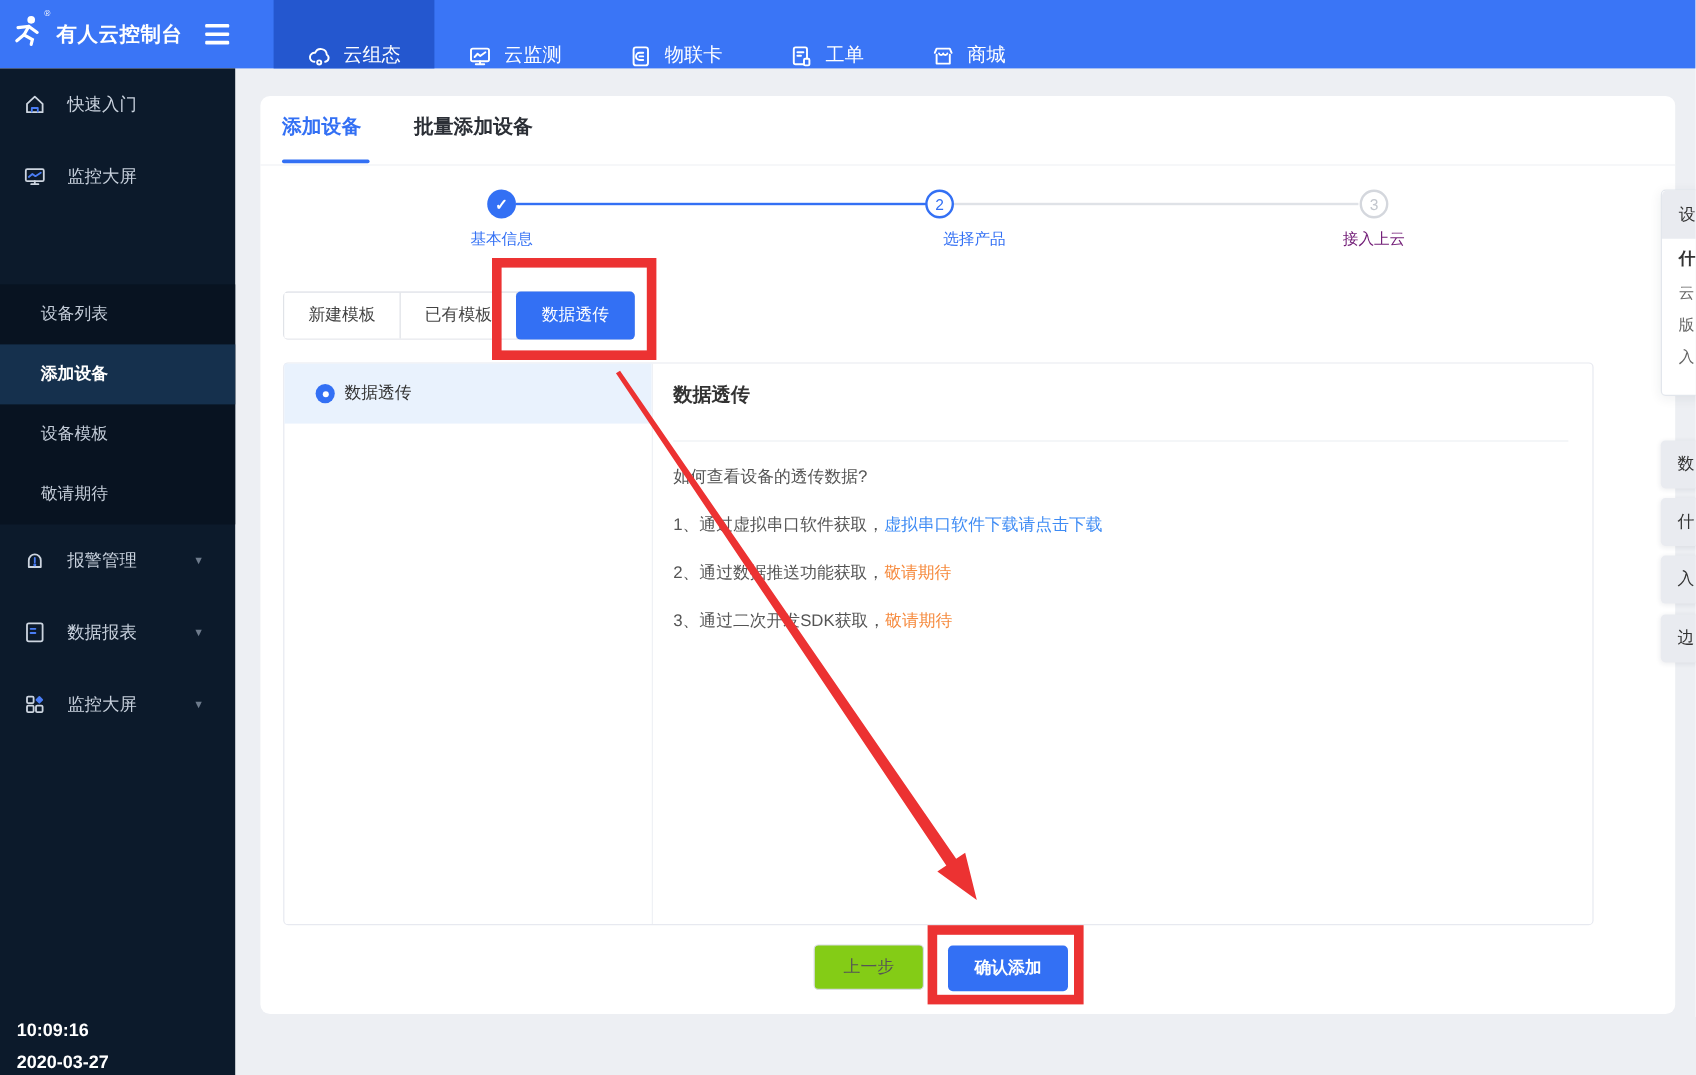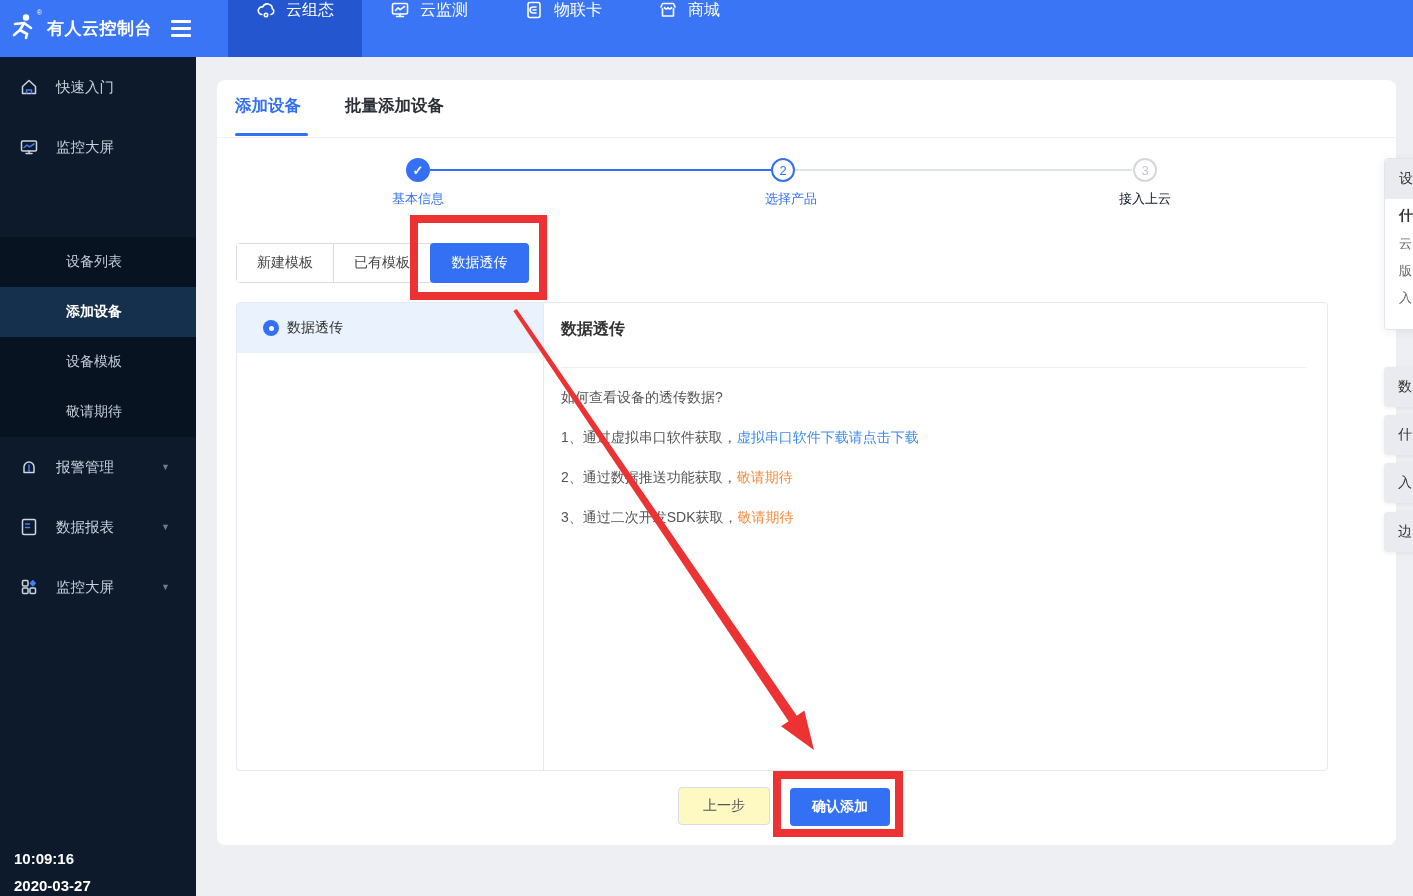--- a/index.html
+++ b/index.html
@@ -8,71 +8,71 @@
     font-family:"Liberation Sans",sans-serif;background:#edeff3;
     -webkit-font-smoothing:antialiased;
   }
   
   .topbar{position:absolute;left:0;top:0;width:1413px;height:57px;background:#3a75f6;display:flex;align-items:stretch;color:#fff;z-index:10;}
   .logo-wrap{width:196px;display:flex;align-items:center;gap:9px;padding-left:8px;box-sizing:border-box;}
   .logo-title{font-size:17px;font-weight:700;letter-spacing:.5px;white-space:nowrap;}
   .burger{display:flex;flex-direction:column;gap:4px;margin-left:6px;cursor:pointer;padding:4px;}
   .burger span{display:block;width:20px;height:3px;background:#fff;border-radius:1px;}
   .nav{display:flex;margin-left:32px;}
-  .nav-item{display:flex;align-items:flex-start;gap:10px;padding:0 28px;font-size:16px;cursor:pointer;white-space:nowrap;}
+  .nav-item{display:flex;align-items:flex-end;gap:10px;padding:0 28px;font-size:16px;cursor:pointer;white-space:nowrap;}
   .nav-item.active{background:#2457cf;}
   .nav-item svg{display:block;}
   
   .sidebar{position:absolute;left:0;top:57px;width:196px;height:839px;background:#0c1a2b;color:#c8d1dd;z-index:10;}
   .side-item{position:absolute;left:0;width:196px;height:60px;display:flex;align-items:center;font-size:14.5px;cursor:pointer;}
   .side-item .s-icon{position:absolute;left:18px;width:22px;height:22px;display:flex;align-items:center;justify-content:center;}
   .side-item .s-label{position:absolute;left:56px;}
   .side-item .caret{position:absolute;left:161px;font-size:9px;color:#6e7b8c;}
   .caret.up{color:#4e7ef2;}
   .sub-block{position:absolute;left:0;top:180px;width:196px;height:200px;background:#081321;}
-  .sub-item{height:50px;display:flex;align-items:center;padding-left:66px;font-size:14px;color:#c3ccd8;cursor:pointer;box-sizing:border-box;}
+  .sub-item{height:50px;display:flex;align-items:center;padding-left:34px;font-size:14px;color:#c3ccd8;cursor:pointer;box-sizing:border-box;}
   .sub-item.active{background:#15304d;color:#ffffff;font-weight:700;}
   .clock{position:absolute;left:14px;color:#fff;font-weight:700;font-size:15px;}
   
   .card{position:absolute;left:217px;top:80px;width:1179px;height:765px;background:#fff;border-radius:8px;z-index:5;}
   .tab{position:absolute;top:15px;font-size:16.5px;font-weight:700;color:#2b2f36;cursor:pointer;}
   .tab.active{color:#3370f4;}
   .tab-underline{position:absolute;left:18px;top:53px;width:73px;height:3px;background:#3370f4;border-radius:2px;}
   .tab-border{position:absolute;left:0;top:57px;width:1179px;height:1px;background:#f0f2f5;}
   
   .step-line{position:absolute;height:2px;top:89px;}
   .step-line.blue{background:#3370f4;}
   .step-line.gray{background:#dfe2e7;}
   .step-circle{position:absolute;top:78px;width:24px;height:24px;border-radius:50%;box-sizing:border-box;display:flex;align-items:center;justify-content:center;font-size:13px;background:#fff;}
   .step-circle.done{background:#3370f4;color:#fff;font-weight:700;}
   .step-circle.active{border:2px solid #3370f4;color:#3370f4;}
   .step-circle.pending{border:2px solid #d4d7dd;color:#c3c7ce;}
   .step-label{position:absolute;top:110px;font-size:13px;width:120px;text-align:center;}
   .step-label.blue{color:#3370f4;}
-  .step-label.gray{color:#0f172a;}
+  .step-label.gray{color:#701a75;}
   
   .tpl-group{position:absolute;left:19px;top:163px;height:40px;display:flex;border:1px solid #d9dce3;border-radius:4px;box-sizing:border-box;}
   .tpl-btn{width:97px;display:flex;align-items:center;justify-content:center;font-size:14px;color:#444;background:#fff;cursor:pointer;border-right:1px solid #d9dce3;box-sizing:border-box;}
   .tpl-btn:last-child{border-right:none;}
   .tpl-btn.active{background:#3370f4;color:#fff;border-radius:4px;border-right:none;margin:-1px;height:40px;width:99px;}
   
   .panel{position:absolute;left:19px;top:222px;width:1092px;height:469px;border:1px solid #e7e9f0;border-radius:4px;box-sizing:border-box;}
   .panel-left{position:absolute;left:0;top:0;width:307px;height:100%;border-right:1px solid #e7e9f0;box-sizing:border-box;border-radius:4px 0 0 4px;}
   .sel-row{position:absolute;left:0;top:0;width:100%;height:50px;background:#e9f2fd;display:flex;align-items:center;cursor:pointer;}
   .radio{position:absolute;left:26px;width:16px;height:16px;border-radius:50%;background:#3370f4;display:flex;align-items:center;justify-content:center;}
   .radio::after{content:"";width:5px;height:5px;border-radius:50%;background:#fff;}
   .sel-label{position:absolute;left:50px;font-size:14px;color:#333;}
   .detail-title{position:absolute;left:324px;top:16px;font-size:16px;font-weight:700;color:#333;}
   .detail-divider{position:absolute;left:324px;right:20px;top:64px;height:1px;background:#edf0f4;}
   .detail-line{position:absolute;left:324px;font-size:14px;color:#555;}
   .detail-line a{color:#3e8bf4;text-decoration:none;cursor:pointer;}
   .soon{color:#f68b3f;}
   
   .btn{position:absolute;height:38px;border-radius:4px;display:flex;align-items:center;justify-content:center;font-size:14px;cursor:pointer;box-sizing:border-box;}
-  .btn.ghost{left:461px;top:707px;width:92px;background:#fef9c3;border:1px solid #d9dce3;color:#555;}
+  .btn.ghost{left:461px;top:707px;width:92px;background:#84cc16;border:1px solid #d9dce3;color:#555;}
   .btn.primary{left:573px;top:708px;width:100px;background:#3370f4;color:#fff;font-weight:700;}
   
   .annot{position:absolute;border:8px solid #ec3232;box-sizing:border-box;z-index:60;pointer-events:none;}
   .arrow-svg{position:absolute;left:0;top:0;z-index:55;pointer-events:none;}
   
   .help{position:absolute;left:1384px;top:158px;width:240px;z-index:30;}
   .help-card{position:absolute;left:0;top:0;width:240px;height:172px;background:#fff;border:1px solid #e2e6ec;border-radius:4px;box-shadow:0 2px 10px rgba(30,40,60,.07);box-sizing:border-box;}
   .help-head{position:absolute;left:0;top:0;width:100%;height:40px;background:#e9ebf0;border-radius:4px 4px 0 0;display:flex;align-items:center;padding-left:14px;box-sizing:border-box;font-size:14px;color:#333;cursor:pointer;}
   .help-q{position:absolute;left:14px;top:48px;font-size:14px;font-weight:700;color:#333;}
   .help-ln{position:absolute;left:14px;font-size:13px;color:#666;}
@@ -125,20 +125,30 @@
         <svg width="20" height="20" viewBox="0 0 20 20" fill="none" stroke="#fff" stroke-width="1.6" stroke-linecap="round" stroke-linejoin="round">
           <rect x="4" y="2.5" width="12" height="15" rx="2"></rect>
           <path d="M12 7 H9 a1.6 1.6 0 0 0 0 6 h3 M9 10 h3"></path>
         </svg>
       </span>
       <span>物联卡</span>
     </div>
     <div class="nav-item">
       <span>
         <svg width="20" height="20" viewBox="0 0 20 20" fill="none" stroke="#fff" stroke-width="1.6" stroke-linecap="round" stroke-linejoin="round">
+          <rect x="3.5" y="2.5" width="11" height="14" rx="1.5"></rect>
+          <path d="M6.5 6.5 h5 M6.5 9.5 h3"></path>
+          <rect x="12" y="12" width="4.5" height="5.5" rx="1" fill="#3a75f6"></rect>
+        </svg>
+      </span>
+      <span>工单</span>
+    </div>
+    <div class="nav-item">
+      <span>
+        <svg width="20" height="20" viewBox="0 0 20 20" fill="none" stroke="#fff" stroke-width="1.6" stroke-linecap="round" stroke-linejoin="round">
           <path d="M4.5 8.5 V16 h11 V8.5"></path>
           <path d="M3 7 L4.5 3.5 h11 L17 7"></path>
           <path d="M6.5 7.5 a1.8 1.8 0 0 0 3.5 0 a1.8 1.8 0 0 0 3.5 0"></path>
         </svg>
       </span>
       <span>商城</span>
     </div>
   </div>
 </div>
 
@@ -215,21 +225,21 @@
   <div class="tab-border"></div>
 
   <div class="step-line blue" style="left:213px;width:342px;"></div>
   <div class="step-line gray" style="left:578px;width:337px;"></div>
   <div class="step-circle done" style="left:189px;">
       <span>✓</span>
     </div>
   <div class="step-circle active" style="left:554px;">2</div>
   <div class="step-circle pending" style="left:916px;">3</div>
   <div class="step-label blue" style="left:141px;">基本信息</div>
-  <div class="step-label blue" style="left:514px;">选择产品</div>
+  <div class="step-label blue" style="left:501px;text-align:right;">选择产品</div>
   <div class="step-label gray" style="left:868px;">接入上云</div>
 
   <div class="tpl-group">
     <div class="tpl-btn">新建模板</div>
     <div class="tpl-btn">已有模板</div>
     <div class="tpl-btn active">数据透传</div>
   </div>
 
   <div class="panel">
     <div class="panel-left">

